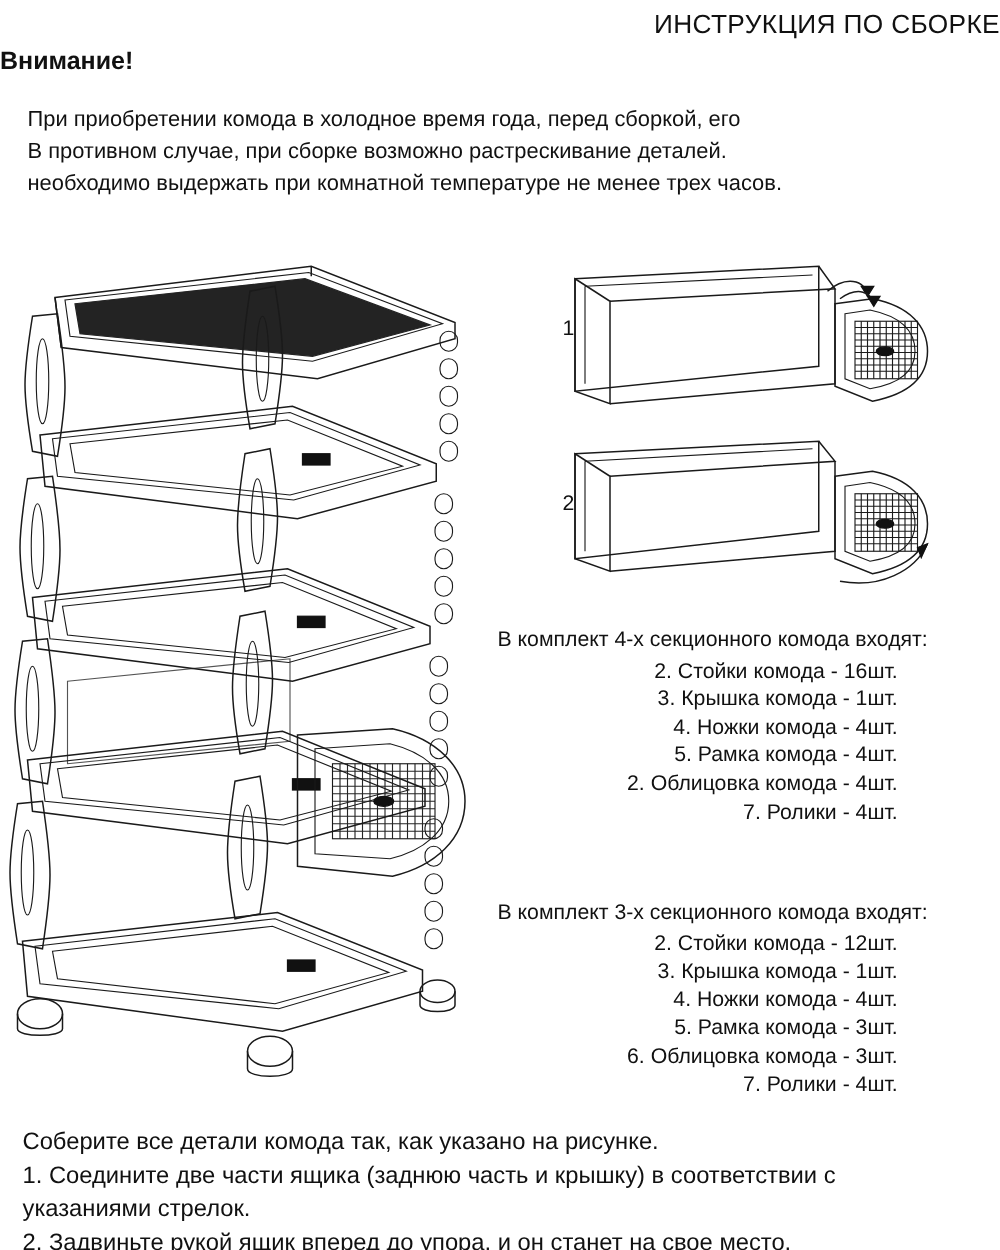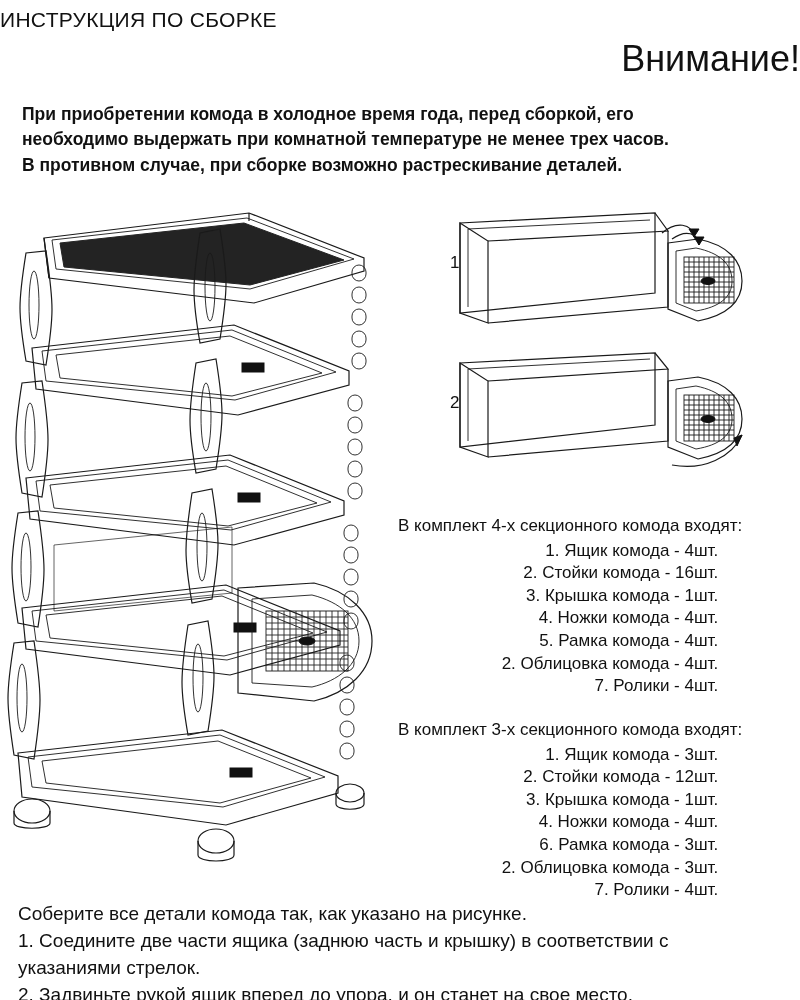--- a/index.html
+++ b/index.html
@@ -14,39 +14,39 @@
     font-family: "Liberation Sans", sans-serif;
     color: #111111;
     overflow: hidden;
   }
   .page {
     position: relative;
     width: 800px;
     height: 1000px;
   }
   .title-main {
-    text-align: left;
+    text-align: right;
     font-size: 21px;
     letter-spacing: 0.3px;
     margin: 8px 0 0 0;
     font-weight: 400;
   }
   .title-sub {
-    text-align: right;
-    font-size: 36px;
-    font-weight: normal;
+    text-align: left;
+    font-size: 20px;
+    font-weight: bold;
     margin: 6px 0 0 0;
   }
   .intro {
     margin: 22px 24px 0 22px;
     font-size: 17.5px;
     line-height: 1.45;
     text-align: left;
   }
-  .intro div { white-space: nowrap; font-weight: bold; }
+  .intro div { white-space: nowrap; }
 
   .diagram-area {
     position: absolute;
     left: 0;
     top: 185px;
     width: 800px;
     height: 690px;
   }
 
   .shelf-svg {
@@ -66,21 +66,21 @@
   }
   .step-1 { left: 450px; top: 60px; }
   .step-2 { left: 450px; top: 200px; }
 
   .kit-block {
     position: absolute;
     left: 398px;
     font-size: 17px;
     line-height: 1.33;
   }
-  .kit-4 { top: 322px; }
+  .kit-4 { top: 308px; }
   .kit-3 { top: 526px; }
   .kit-title { white-space: nowrap; }
   .kit-list {
     margin: 2px 0 0 0;
     padding: 0;
     list-style: none;
   }
   .kit-list li {
     text-align: right;
     white-space: nowrap;
@@ -105,22 +105,22 @@
 </head>
 <body>
 
 <div class="page">
 
   <div class="title-main">ИНСТРУКЦИЯ ПО СБОРКЕ</div>
   <div class="title-sub">Внимание!</div>
 
   <div class="intro">
     <div>При приобретении комода в холодное время года, перед сборкой, его</div>
+    <div>В противном случае, при сборке возможно растрескивание деталей.</div>
     <div>необходимо выдержать при комнатной температуре не менее трех часов.</div>
-    <div>В противном случае, при сборке возможно растрескивание деталей.</div>
   </div>
 
   <div class="diagram-area">
 
     <svg class="shelf-svg" width="400" height="690" viewBox="0 0 400 690">
 
       <path class="ln" d="M40 45 L245 20 L360 65 L360 78 L250 110 L45 85 Z"></path>
       <path class="ln" d="M40 45 L45 85"></path>
       <path class="ln-thin" d="M48 47 L243 25 L350 66 L246 96 L52 76 Z"></path>
       <path class="fill-dark" d="M56 50 L240 30 L340 67 L246 92 L60 74 Z" opacity="0.92"></path>
@@ -264,39 +264,37 @@
         <path class="fill-dark" d="M302 232 l-8 3 l3 8 z"></path>
       </g>
     </svg>
 
     <div class="step-num step-1">1</div>
     <div class="step-num step-2">2</div>
 
     <div class="kit-block kit-4">
       <div class="kit-title">В комплект 4-х секционного комода входят:</div>
       <ul class="kit-list">
-        <li>1. Ящик комода - 4шт.</li>
         <li>2. Стойки комода - 16шт.</li>
         <li>3. Крышка комода - 1шт.</li>
         <li>4. Ножки комода - 4шт.</li>
         <li>5. Рамка комода - 4шт.</li>
         <li>2. Облицовка комода - 4шт.</li>
         <li>7. Ролики - 4шт.</li>
       </ul>
     </div>
 
     <div class="kit-block kit-3">
       <div class="kit-title">В комплект 3-х секционного комода входят:</div>
       <ul class="kit-list">
-        <li>1. Ящик комода - 3шт.</li>
         <li>2. Стойки комода - 12шт.</li>
         <li>3. Крышка комода - 1шт.</li>
         <li>4. Ножки комода - 4шт.</li>
-        <li>6. Рамка комода - 3шт.</li>
-        <li>2. Облицовка комода - 3шт.</li>
+        <li>5. Рамка комода - 3шт.</li>
+        <li>6. Облицовка комода - 3шт.</li>
         <li>7. Ролики - 4шт.</li>
       </ul>
     </div>
 
   </div>
 
   <div class="footer">
     <div>Соберите все детали комода так, как указано на рисунке.</div>
     <div>1. Соедините две части ящика (заднюю часть и крышку) в соответствии с</div>
     <div>указаниями стрелок.</div>

